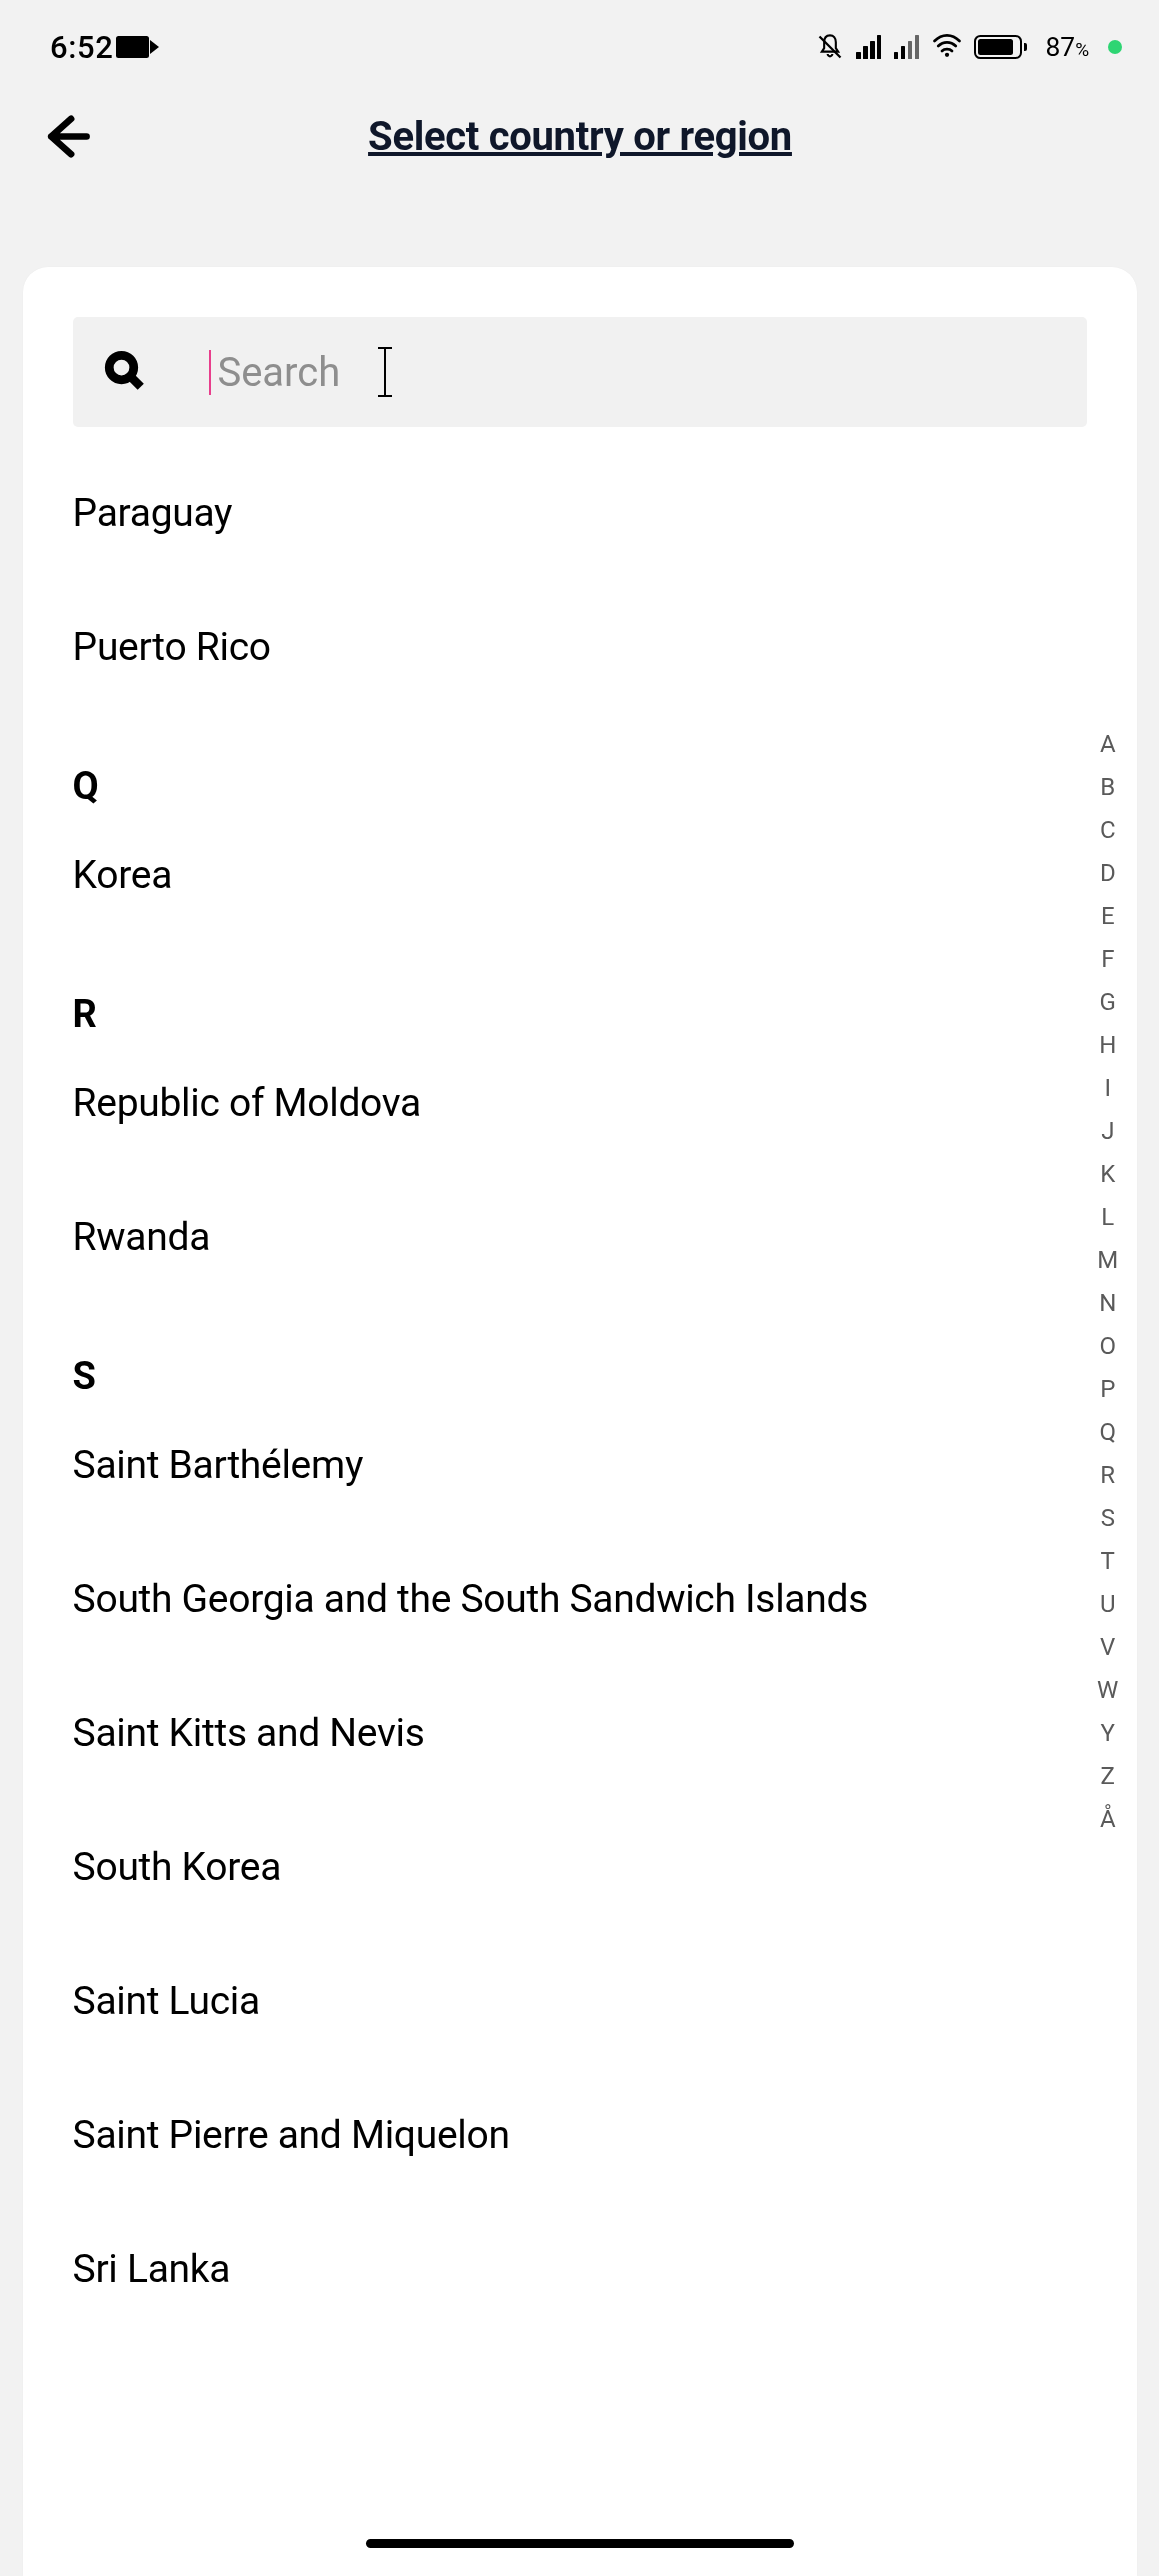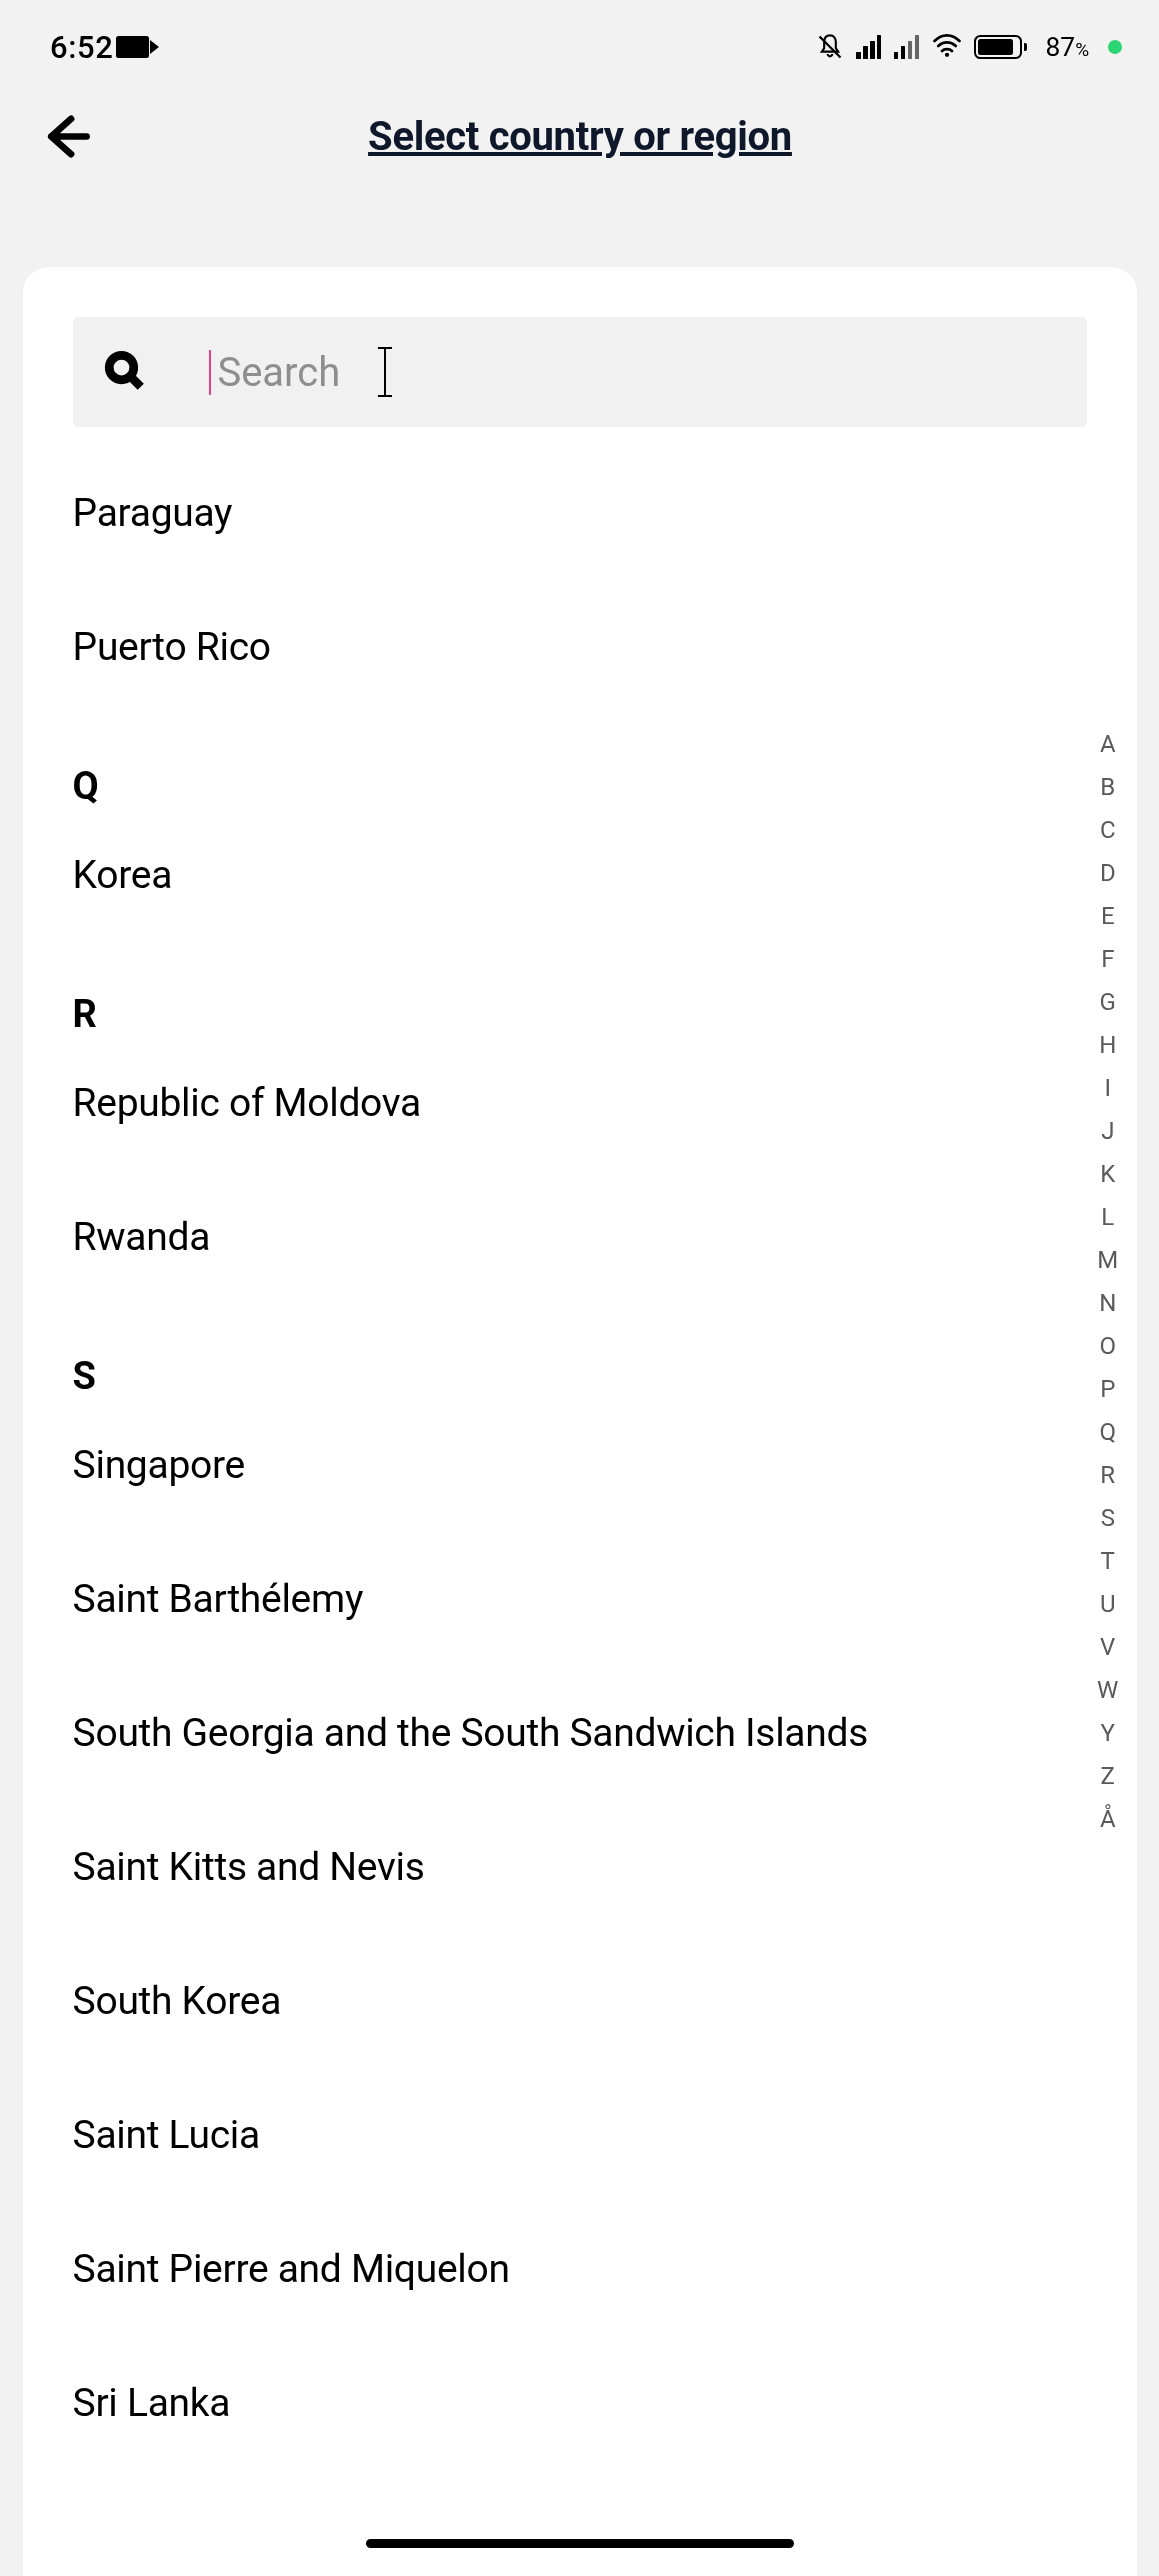--- a/index.html
+++ b/index.html
@@ -342,21 +342,20 @@
     <div class="list-item">Puerto Rico</div>
 
     <div class="section-header">Q</div>
     <div class="list-item">Korea</div>
 
     <div class="section-header">R</div>
     <div class="list-item">Republic of Moldova</div>
     <div class="list-item">Rwanda</div>
 
     <div class="section-header">S</div>
-    <div class="list-item">Singapore</div>
     <div class="list-item">Saint Barthélemy</div>
     <div class="list-item">South Georgia and the South Sandwich Islands</div>
     <div class="list-item">Saint Kitts and Nevis</div>
     <div class="list-item">South Korea</div>
     <div class="list-item">Saint Lucia</div>
     <div class="list-item">Saint Pierre and Miquelon</div>
     <div class="list-item">Sri Lanka</div>
 
   </div>
 

